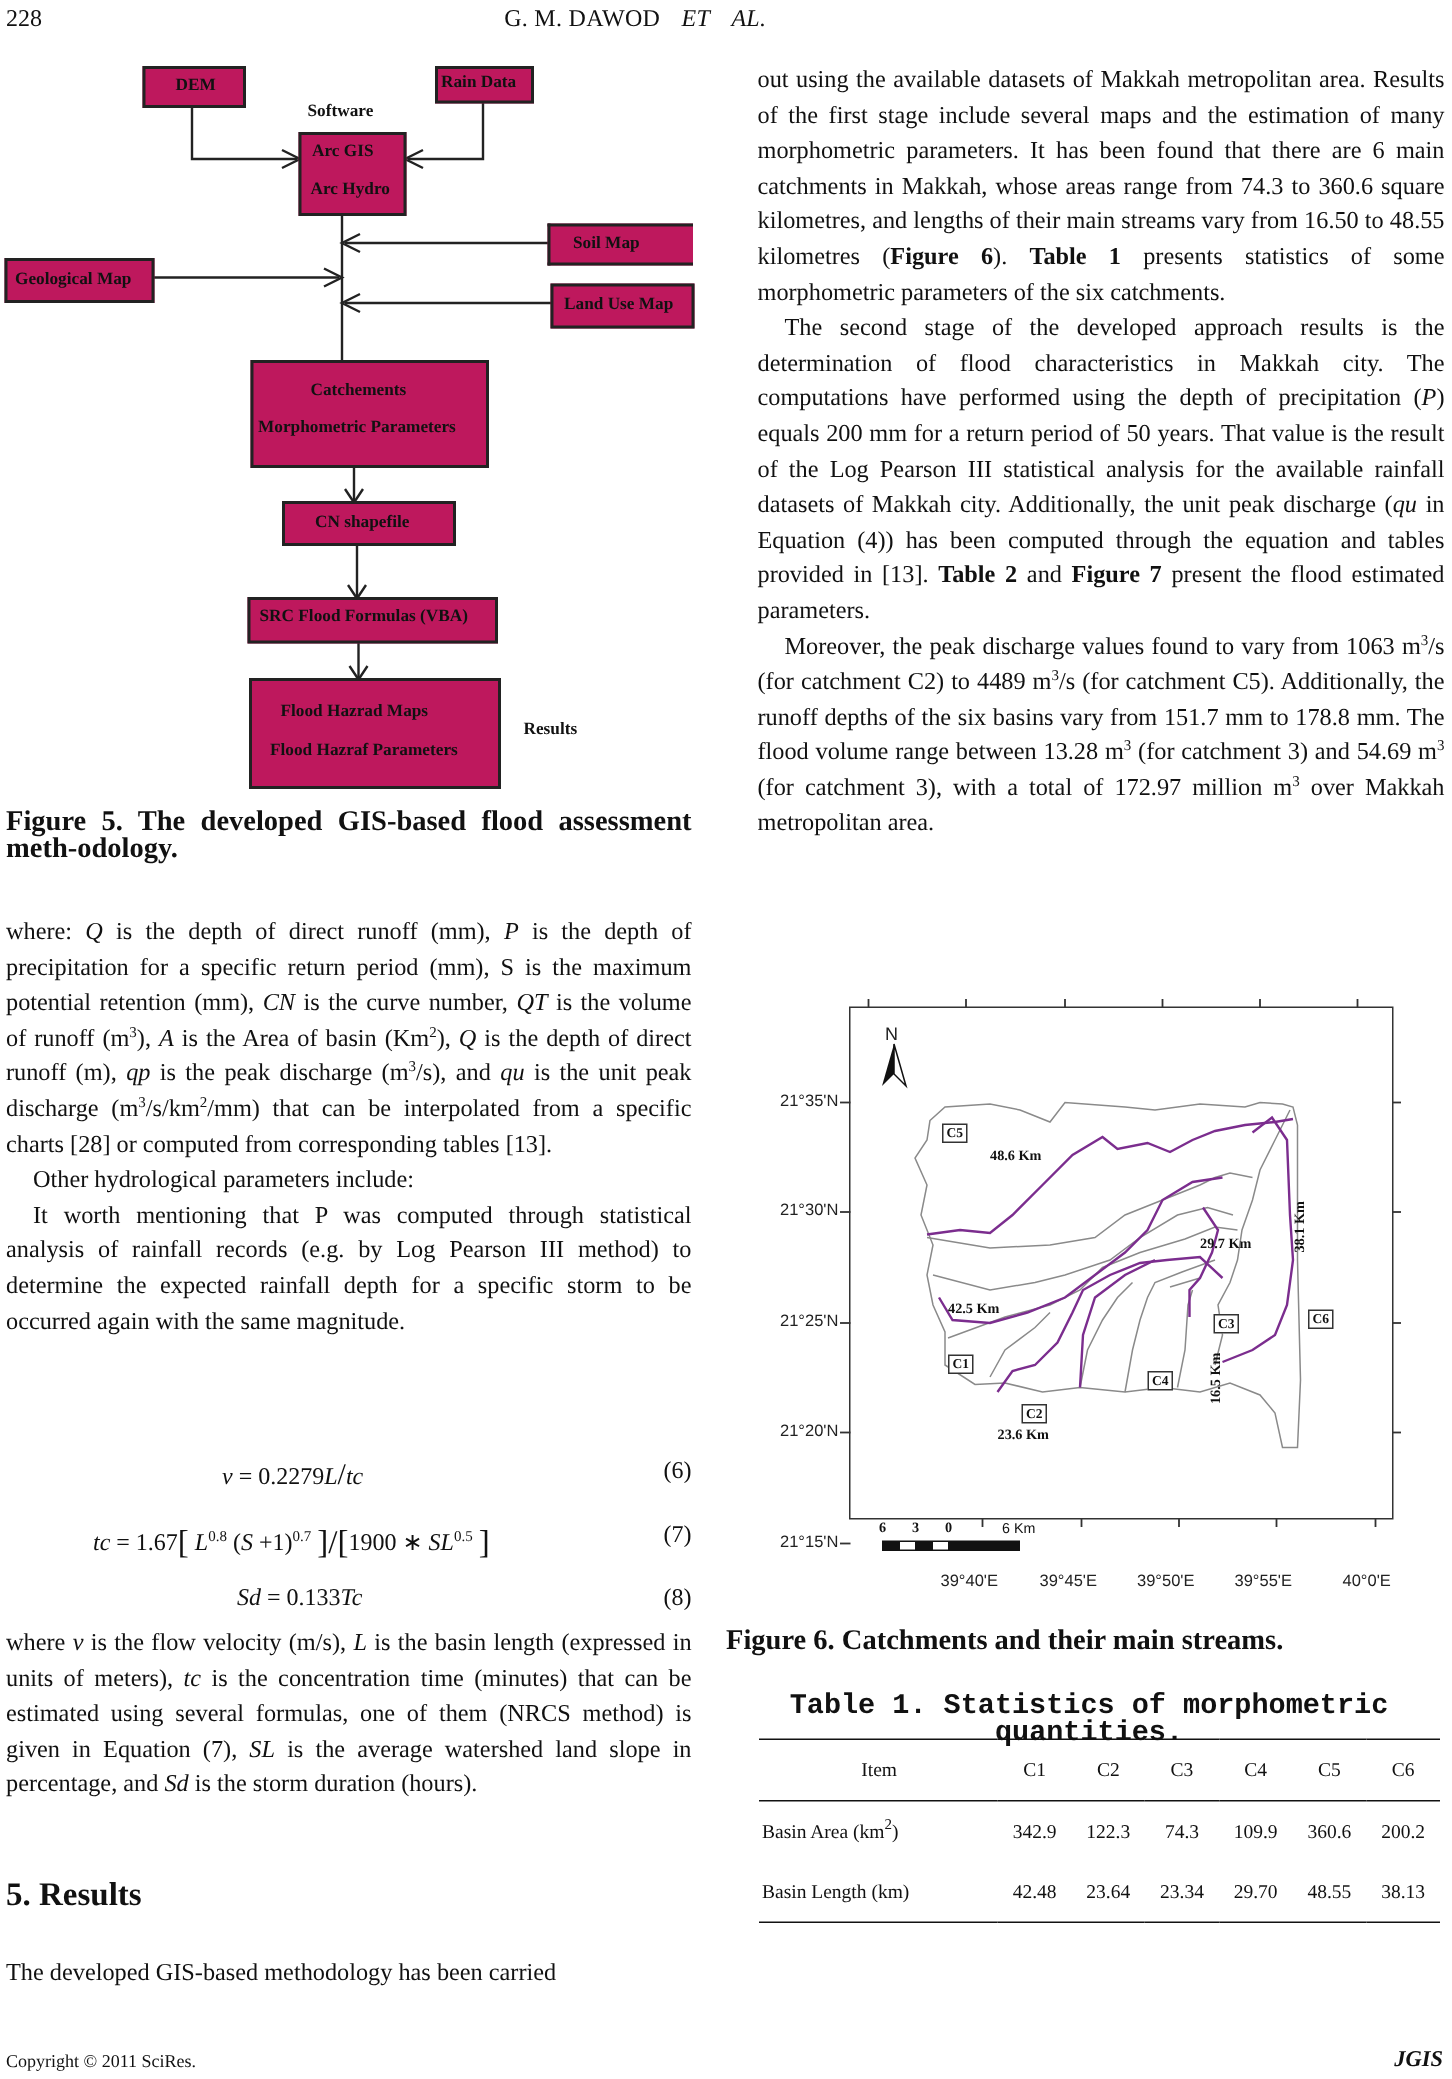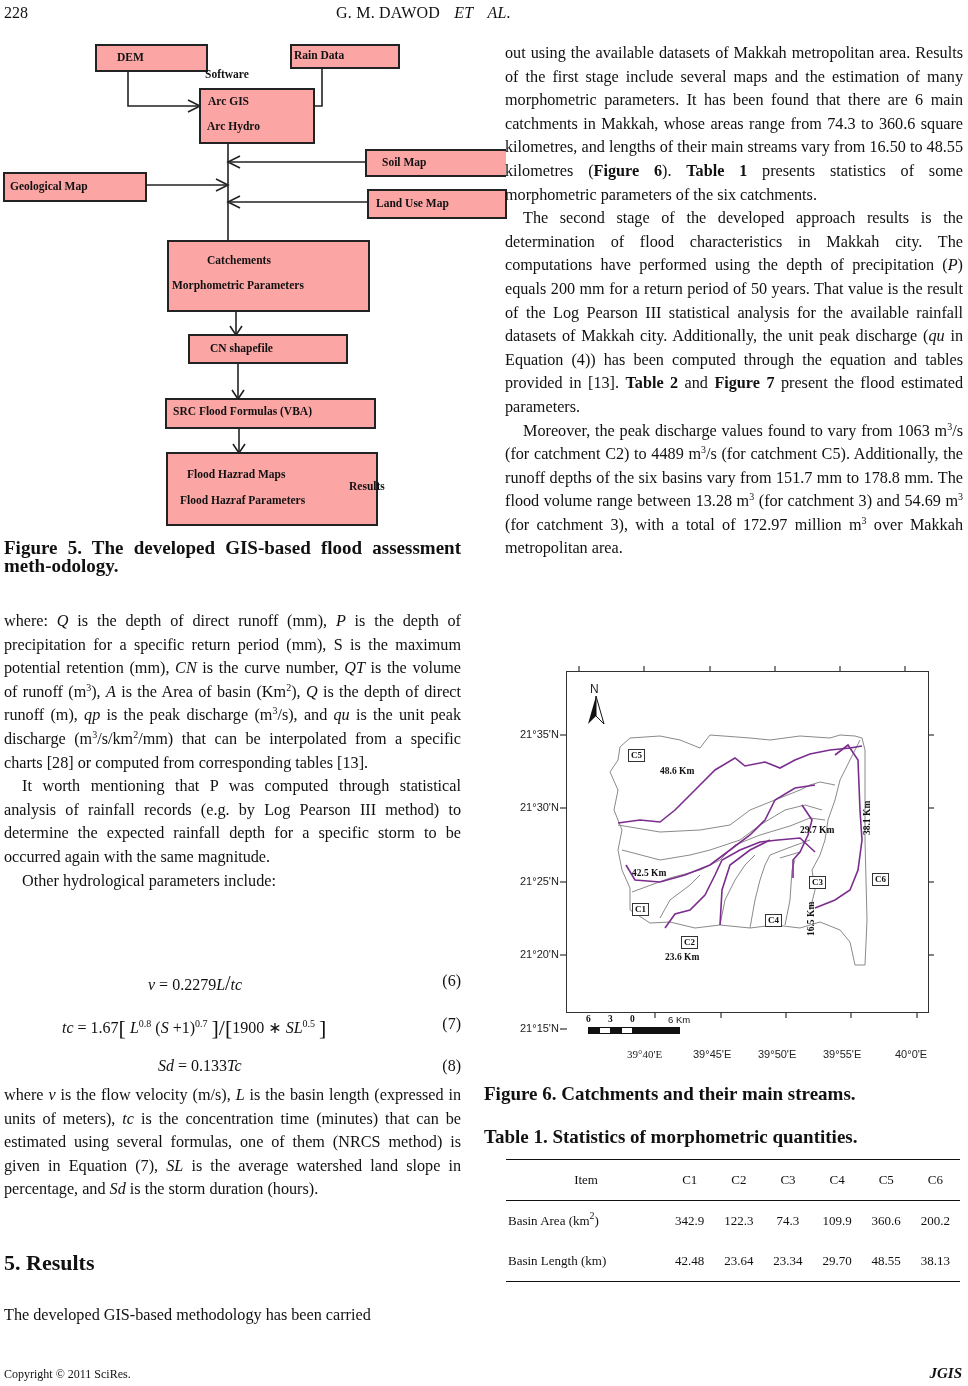--- a/index.html
+++ b/index.html
@@ -13,39 +13,39 @@
   .hdr-auth i { margin-left: 10px; }
 
   .col { position: absolute; font-size: 16.2px; line-height: 23.6px; text-align: justify; }
   .col-left { left: 4px; width: 457px; }
   .col-right { left: 505px; width: 458px; }
   .col p { margin: 0; }
   .indent { text-indent: 18px; }
   sup { font-size: 10px; line-height: 0; vertical-align: 6px; }
 
   
-  .fc-box { position: absolute; border: 2px solid #222; background: #fca5a5; font-weight: bold; font-size: 11.5px; font-family: "Liberation Serif", serif; padding-left: 44px; }
+  .fc-box { position: absolute; border: 2px solid #222; background: #be185d; font-weight: bold; font-size: 11.5px; font-family: "Liberation Serif", serif; }
   .fc-label { position: absolute; font-weight: bold; font-size: 11.5px; }
   .fc-svg { position: absolute; left: 0; top: 40px; }
 
   .caption-bold { font-weight: bold; font-size: 19px; line-height: 18px; }
   .eq { position: absolute; font-size: 16px; font-family: "Liberation Serif", serif; }
   .eq-num { position: absolute; right: 0; }
   .h-results { position: absolute; left: 4px; top: 1250px; font-weight: bold; font-size: 22px; }
 
   
   .map-wrap { position: absolute; left: 510px; top: 660px; width: 458px; height: 410px; }
   .map-frame { position: absolute; left: 56px; top: 11px; width: 361px; height: 340px; border: 1.5px solid #333; }
   .lat { position: absolute; font-family: "Liberation Sans", sans-serif; font-size: 11px; color: #222; }
   .lon { position: absolute; font-family: "Liberation Sans", sans-serif; font-size: 11px; color: #222; }
   .map-tag { position: absolute; border: 1px solid #333; background:#fff; font-size: 9px; font-weight: bold; padding: 0 2px; line-height: 11px; }
   .map-km { position: absolute; font-size: 9.5px; font-weight: bold; }
 
   .fig6-cap { position: absolute; left: 484px; width: 484px; top: 1085px; text-align: left; }
-  .tab1-cap { position: absolute; left: 484px; width: 484px; top: 1128px; text-align: left; }
+  .tab1-cap { position: absolute; left: 484px; width: 484px; top: 1128px; text-align: center; font-family: Liberation Mono, monospace; }
 
   table.t1 { position: absolute; left: 506px; top: 1159px; width: 454px; border-collapse: collapse; font-size: 13px; font-family: "Liberation Serif", serif; }
   table.t1 th { font-weight: normal; height: 38px; border-top: 1.5px solid #111; border-bottom: 1.5px solid #111; }
   table.t1 td { height: 38px; text-align: center; }
   table.t1 td.first, table.t1 th.first { text-align: left; padding-left: 2px; }
   table.t1 th.first { text-align: center; }
   table.t1 tr.last td { border-bottom: 1.5px solid #111; }
 
   .footer-l { position: absolute; left: 4px; top: 1367px; font-size: 12px; }
   .footer-r { position: absolute; right: 6px; top: 1365px; font-size: 15px; font-weight: bold; font-style: italic; }
@@ -126,22 +126,22 @@
     <span class="fc-label" style="left:19px;top:14px;">Flood Hazrad Maps</span>
     <span class="fc-label" style="left:12px;top:40px;">Flood Hazraf Parameters</span>
   </div>
   <span class="fc-label" style="left:349px;top:480px;">Results</span>
 </div>
 
 <div class="abs caption-bold" style="left:4px;top:539px;width:457px;text-align:justify;">Figure 5. The developed GIS-based flood assessment meth-odology.</div>
 
 <div class="col col-left" style="top:610px;">
   <p>where: <i>Q</i> is the depth of direct runoff (mm), <i>P</i> is the depth of precipitation for a specific return period (mm), S is the maximum potential retention (mm), <i>CN</i> is the curve number, <i>QT</i> is the volume of runoff (m<sup>3</sup>), <i>A</i> is the Area of basin (Km<sup>2</sup>), <i>Q</i> is the depth of direct runoff (m), <i>qp</i> is the peak discharge (m<sup>3</sup>/s), and <i>qu</i> is the unit peak discharge (m<sup>3</sup>/s/km<sup>2</sup>/mm) that can be interpolated from a specific charts [28] or computed from corresponding tables [13].</p>
+  <p class="indent">Other hydrological parameters include:</p>
   <p class="indent">It worth mentioning that P was computed through statistical analysis of rainfall records (e.g. by Log Pearson III method) to determine the expected rainfall depth for a specific storm to be occurred again with the same magnitude.</p>
-  <p class="indent">Other hydrological parameters include:</p>
 </div>
 
 <div class="eq" style="left:4px;top:972px;width:457px;">
   <span style="position:absolute;left:144px;">
     <i>v</i>
     <span>= 0.2279</span><i>L</i><span style="font-size:20px;">/</span><i>tc</i>
   </span>
   <span class="eq-num">(6)</span>
 </div>
 <div class="eq" style="left:4px;top:1015px;width:457px;">
@@ -234,21 +234,21 @@
       <rect x="112" y="368" width="10" height="5" fill="#fff"></rect>
     </g>
   </svg>
 
   <span class="lat" style="left:10px;top:68px;">21°35'N</span>
   <span class="lat" style="left:10px;top:141px;">21°30'N</span>
   <span class="lat" style="left:10px;top:215px;">21°25'N</span>
   <span class="lat" style="left:10px;top:288px;">21°20'N</span>
   <span class="lat" style="left:10px;top:362px;">21°15'N</span>
 
-  <span class="lon" style="left:117px;top:388px;font-family:Liberation Serif, serif;">39°40'E</span>
+  <span class="lon" style="left:117px;top:388px;">39°40'E</span>
   <span class="lon" style="left:183px;top:388px;">39°45'E</span>
   <span class="lon" style="left:248px;top:388px;">39°50'E</span>
   <span class="lon" style="left:313px;top:388px;">39°55'E</span>
   <span class="lon" style="left:385px;top:388px;">40°0'E</span>
 
   <span class="lat" style="left:80px;top:22px;font-size:12px;">N</span>
 
   <span class="map-tag" style="left:118px;top:89px;">C5</span>
   <span class="map-tag" style="left:122px;top:243px;">C1</span>
   <span class="map-tag" style="left:171px;top:276px;">C2</span>

